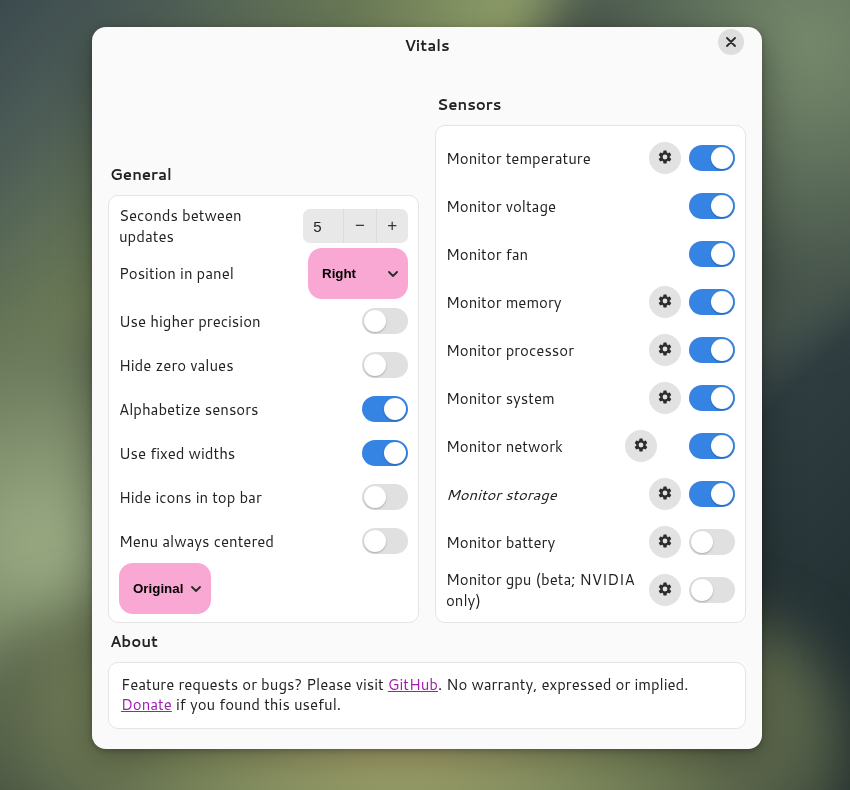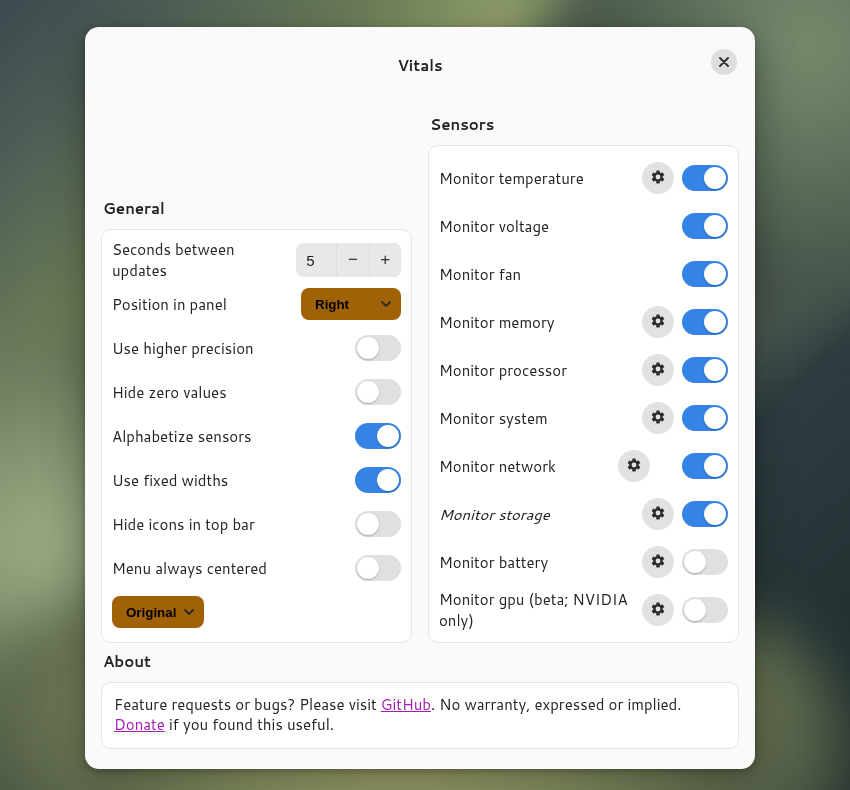--- a/index.html
+++ b/index.html
@@ -31,27 +31,27 @@
     .sw1 { width: 560px; height: 560px; left: -180px; top: 320px;
            background: radial-gradient(circle at 40% 40%, #9fb087 0%, #556249 55%, #283231 100%); }
     .sw2 { width: 460px; height: 460px; right: -140px; top: -140px;
            background: radial-gradient(circle at 60% 40%, #7a8e6e 0%, #3f4c46 70%); }
     .sw3 { width: 900px; height: 300px; left: -50px; bottom: -120px;
            border-radius: 300px;
            background: radial-gradient(ellipse at 50% 30%, #d2c07d 0%, #8a9664 35%, #2a3532 90%); }
 
     .dialog {
       position: absolute;
-      left: 85px;
+      left: 92px;
       top: 27px;
       width: 670px;
       background: #fafafa;
       border-radius: 14px;
       box-shadow: 0 12px 40px rgba(0,0,0,0.35), 0 2px 6px rgba(0,0,0,0.25);
-      padding: 20px 16px 20px 16px;
+      padding: 0 16px 20px 16px;
     }
 
     .titlebar {
       position: relative;
       text-align: center;
       padding: 8px 0 38px 0;
     }
     .titlebar-title {
       font-weight: 700;
       font-size: 15px;
@@ -132,24 +132,24 @@
       font-size: 17px;
       color: #333;
       cursor: pointer;
       display: flex;
       align-items: center;
       justify-content: center;
     }
 
     
     .dropdown {
-      background: #a16207;
+      background: #f9a8d4;
       border: none;
-      border-radius: 8px;
-      height: 32px;
+      border-radius: 14px;
+      height: 51px;
       padding: 0 10px 0 14px;
       display: flex;
       align-items: center;
       gap: 8px;
       font-weight: 700;
       cursor: pointer;
       min-width: 100px;
       justify-content: space-between;
     }
     .dropdown.small { min-width: 88px; }

